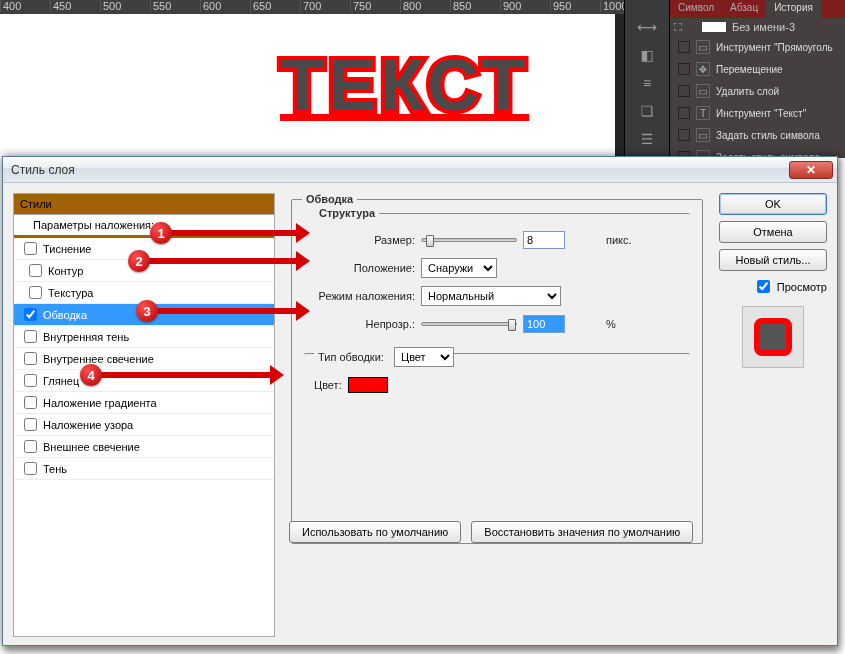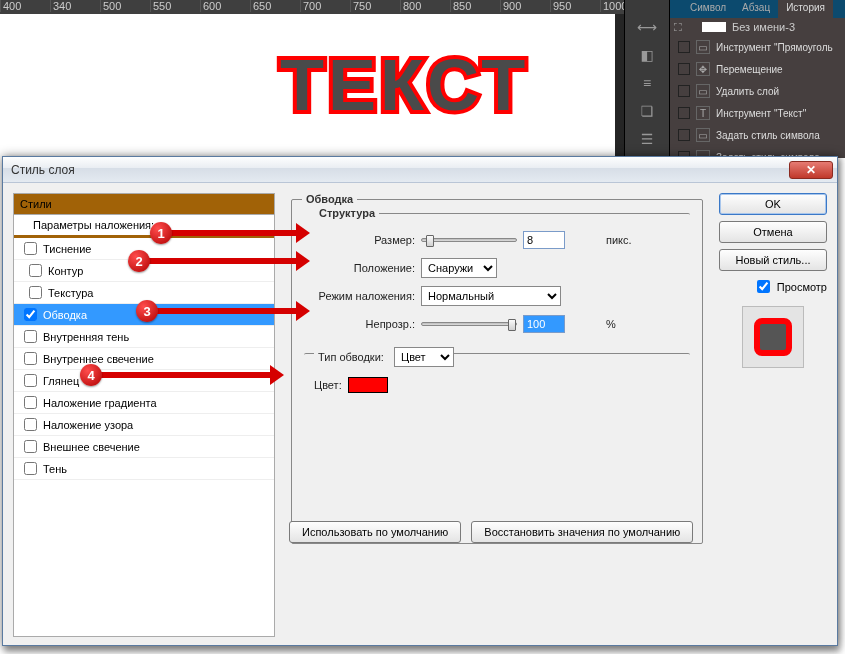--- a/index.html
+++ b/index.html
@@ -3,26 +3,26 @@
 <meta charset="utf-8">
 <style>
   * { box-sizing: border-box; font-family: "Segoe UI", Tahoma, Arial, sans-serif; font-size: 11px; }
   body { margin: 0; width: 845px; height: 654px; background: #ffffff; position: relative; overflow: hidden; }
 
   
   .ps-workspace { position: absolute; left: 0; top: 0; width: 845px; height: 158px; background: #252525; }
   .ruler { position: absolute; left: 0; top: 0; width: 654px; height: 14px; background: #3f3f3f; color: #ccc; font-size: 8px; overflow: hidden; white-space: nowrap; }
   .ruler span { display: inline-block; width: 50px; border-left: 1px solid #555; padding-left: 2px; }
   .canvas { position: absolute; left: 0; top: 14px; width: 615px; height: 145px; background: #ffffff; }
-  .canvas-text { position: absolute; left: 280px; top: 30px; font-family: Impact, "Arial Black", sans-serif; font-size: 72px; font-weight: 900; color: #4a4a4a; -webkit-text-stroke: 8px #ff0000; paint-order: stroke fill; letter-spacing: 4px; }
+  .canvas-text { position: absolute; left: 280px; top: 30px; font-family: Impact, "Arial Black", sans-serif; font-size: 72px; font-weight: 900; color: #4a4a4a; -webkit-text-stroke: 8px #ff0000; paint-order: stroke fill; letter-spacing: 4px; text-decoration: underline; }
 
   .side-toolbar { position: absolute; left: 624px; top: 0; width: 46px; height: 158px; background: #3a3a3a; border-left: 1px solid #000; border-right: 1px solid #000; padding-top: 18px; }
   .side-toolbar .tool { width: 28px; height: 22px; margin: 0 auto 6px auto; color: #999; font-size: 14px; text-align: center; cursor: pointer; border: 1px solid transparent; }
   .panels { position: absolute; left: 670px; top: 0; right: 0; height: 158px; background: #463f3f; }
-  .panel-tabs { height: 18px; display: flex; background: #0c4a6e; justify-content: center; }
+  .panel-tabs { height: 18px; display: flex; background: #7f1d1d; }
   .panel-tab { padding: 2px 8px; color: #aaa; font-size: 10px; cursor: pointer; }
   .panel-tab.active { background: #463f3f; color: #ddd; }
   .doc-row { height: 18px; display: flex; align-items: center; padding: 0 4px; color: #ccc; font-size: 10px; }
   .doc-swatch { width: 24px; height: 10px; background: #fff; margin: 0 6px 0 14px; }
   .brush-icon { width: 12px; height: 12px; color: #aaa; margin-right: 2px; font-size: 11px; }
   .history-item { height: 22px; display: flex; align-items: center; padding-left: 2px; cursor: pointer; }
   .history-cb { width: 12px; height: 12px; border: 1px solid #222; margin: 0 6px; }
   .history-doc { width: 14px; height: 14px; border: 1px solid #666; margin-right: 6px; display: flex; align-items: center; justify-content: center; color: #aaa; font-size: 10px; }
   .history-label { color: #ddd; font-size: 10px; white-space: nowrap; overflow: hidden; }
 
@@ -76,21 +76,21 @@
 
   
   .arrow { position: absolute; height: 6px; background: #d50000; z-index: 50; }
   .arrow::after { content: ""; position: absolute; right: -14px; top: -7px; border: 10px solid transparent; border-left: 14px solid #d50000; }
   .bubble { position: absolute; width: 22px; height: 22px; border-radius: 50%; background: radial-gradient(circle at 35% 30%, #ff4d4d, #b00000); color: #fff; font-weight: bold; font-size: 13px; display: flex; align-items: center; justify-content: center; z-index: 60; box-shadow: 0 1px 2px rgba(0,0,0,0.4); }
 </style>
 </head>
 <body>
 
 <div class="ps-workspace">
-  <div class="ruler" id="ruler"><span>400</span><span>340</span><span>500</span><span>550</span><span>600</span><span>650</span><span>700</span><span>750</span><span>800</span><span>850</span><span>900</span><span>950</span><span>1000</span><span>1050</span></div>
+  <div class="ruler" id="ruler"><span>400</span><span>450</span><span>500</span><span>550</span><span>600</span><span>650</span><span>700</span><span>750</span><span>800</span><span>850</span><span>900</span><span>950</span><span>1000</span><span>1050</span></div>
   <div class="canvas">
     <div class="canvas-text">ТЕКСТ</div>
   </div>
 
   <div class="side-toolbar">
     <div class="tool">⟷</div>
     <div class="tool">◧</div>
     <div class="tool">≡</div>
     <div class="tool">❏</div>
     <div class="tool">☰</div>

